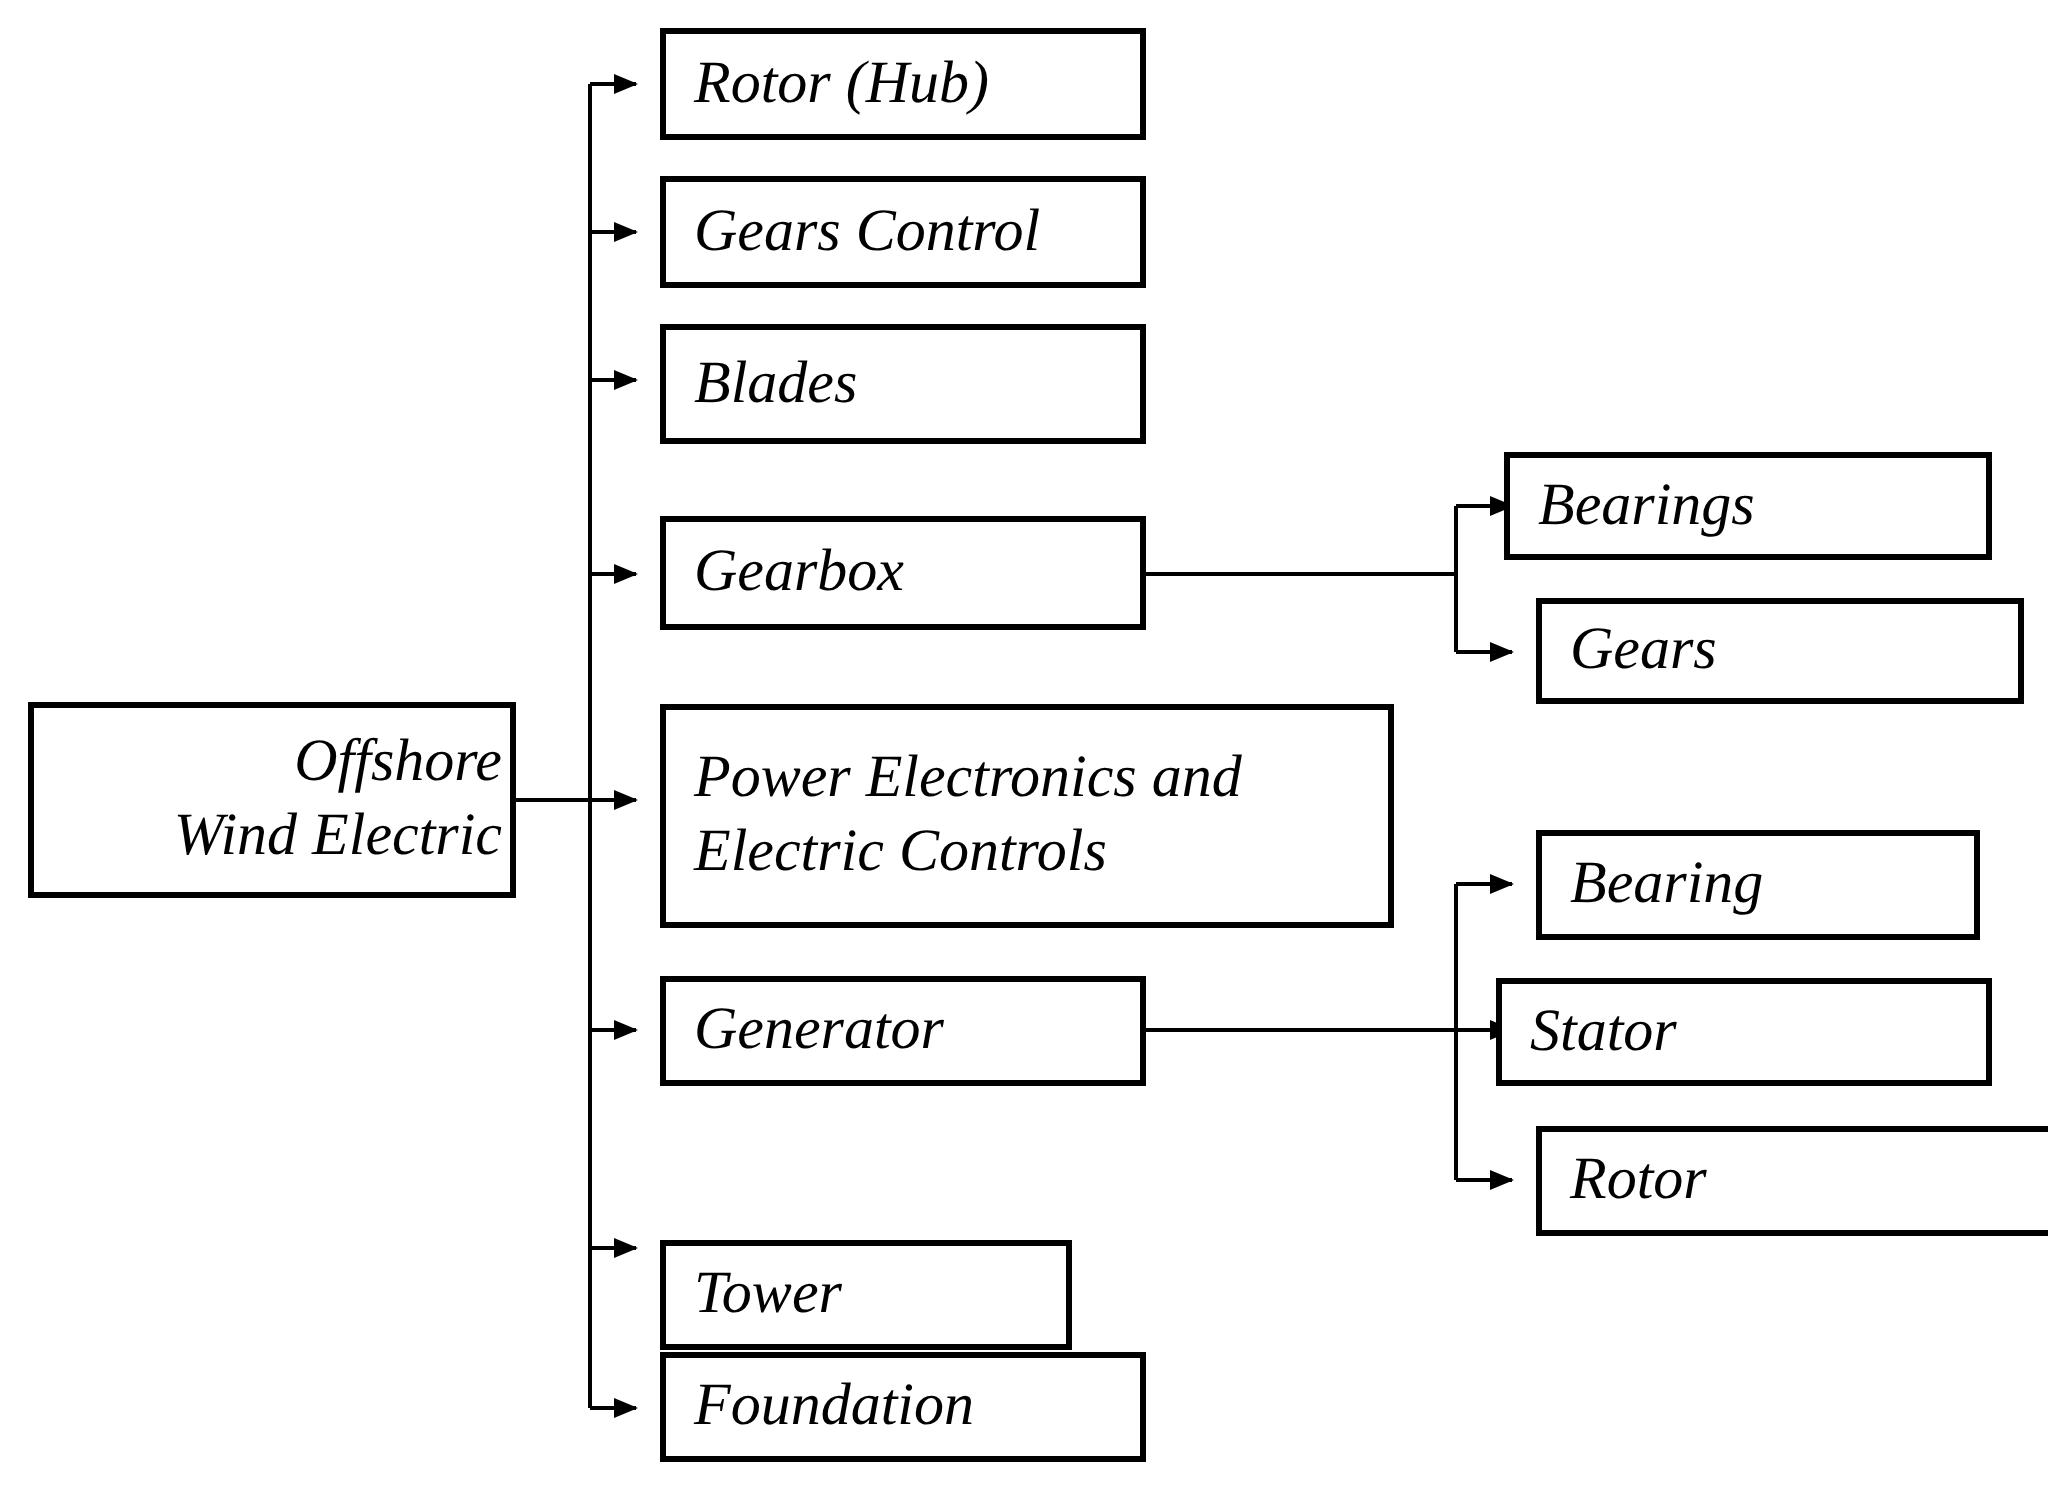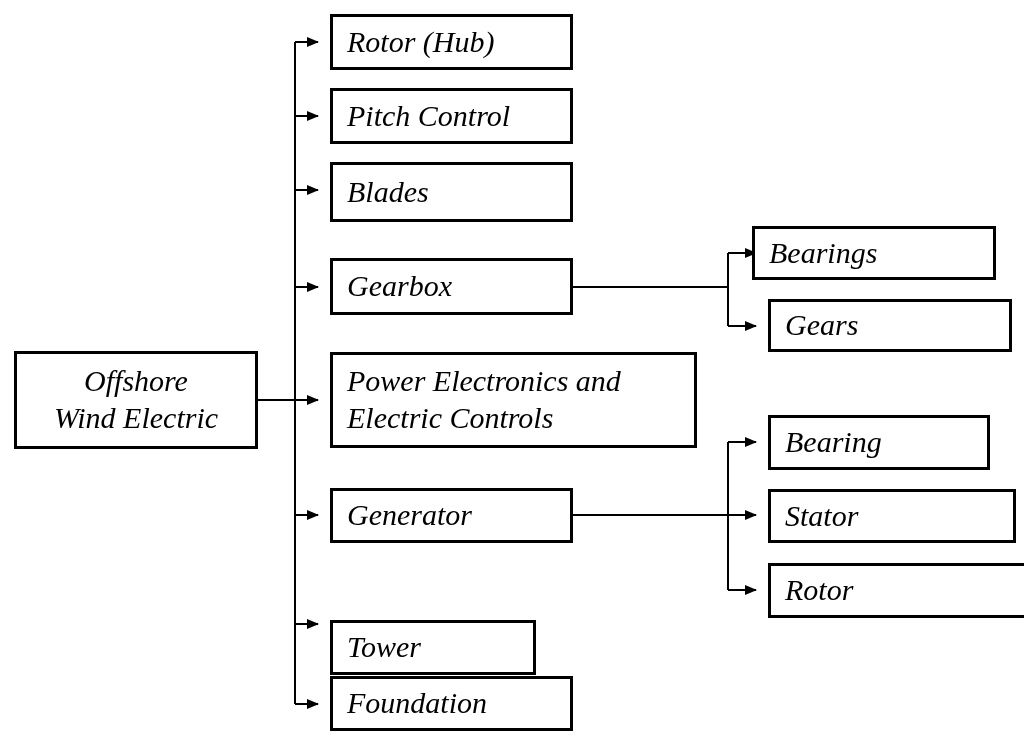--- a/index.html
+++ b/index.html
@@ -23,35 +23,36 @@
     line-height:1.22;
     color:#000000;
     padding-left:14px;
     padding-right:1px;
   }
   .box.centered{
     justify-content:center;
     text-align:center;
     padding-left:4px;padding-right:4px;
     flex-direction:column;
+    align-items:flex-end;
   }
   
   .b-root{left:14px;top:351px;width:244px;height:98px}
   .b-c0{left:330px;top:14px;width:243px;height:56px}
   .b-c1{left:330px;top:88px;width:243px;height:56px}
   .b-c2{left:330px;top:162px;width:243px;height:60px}
   .b-c3{left:330px;top:258px;width:243px;height:57px}
-  .b-c4{left:330px;top:352px;width:367px;height:96px}
+  .b-c4{left:330px;top:352px;width:367px;height:112px}
   .b-c5{left:330px;top:488px;width:243px;height:55px}
   .b-c6{left:330px;top:620px;width:206px;height:55px}
   .b-c7{left:330px;top:676px;width:243px;height:55px}
   .b-g0{left:752px;top:226px;width:244px;height:54px}
   .b-g1{left:768px;top:299px;width:244px;height:53px}
   .b-g2{left:768px;top:415px;width:222px;height:55px}
-  .b-g3{left:768px;top:489px;width:248px;height:54px}
+  .b-g3{left:748px;top:489px;width:248px;height:54px}
   .b-g4{left:768px;top:563px;width:264px;height:55px}
   .wire{stroke:#000000;stroke-width:2;fill:none;}
 </style>
 </head>
 <body>
 
 <div id="stage">
 
   <svg id="wires" viewBox="0 0 1024 743" xmlns="http://www.w3.org/2000/svg" aria-hidden="true">
     <defs>
@@ -86,21 +87,21 @@
 
   <div class="box centered b-root">
     <div>Offshore</div>
     <div>Wind Electric</div>
   </div>
 
   <div class="box b-c0">
     <span>Rotor (Hub)</span>
   </div>
   <div class="box b-c1">
-    <span>Pitch Control</span>
+    <span>Gears Control</span>
   </div>
   <div class="box b-c2">
     <span>Blades</span>
   </div>
   <div class="box b-c3">
     <span>Gearbox</span>
   </div>
   <div class="box b-c4">
     <span>Power Electronics and Electric Controls</span>
   </div>

